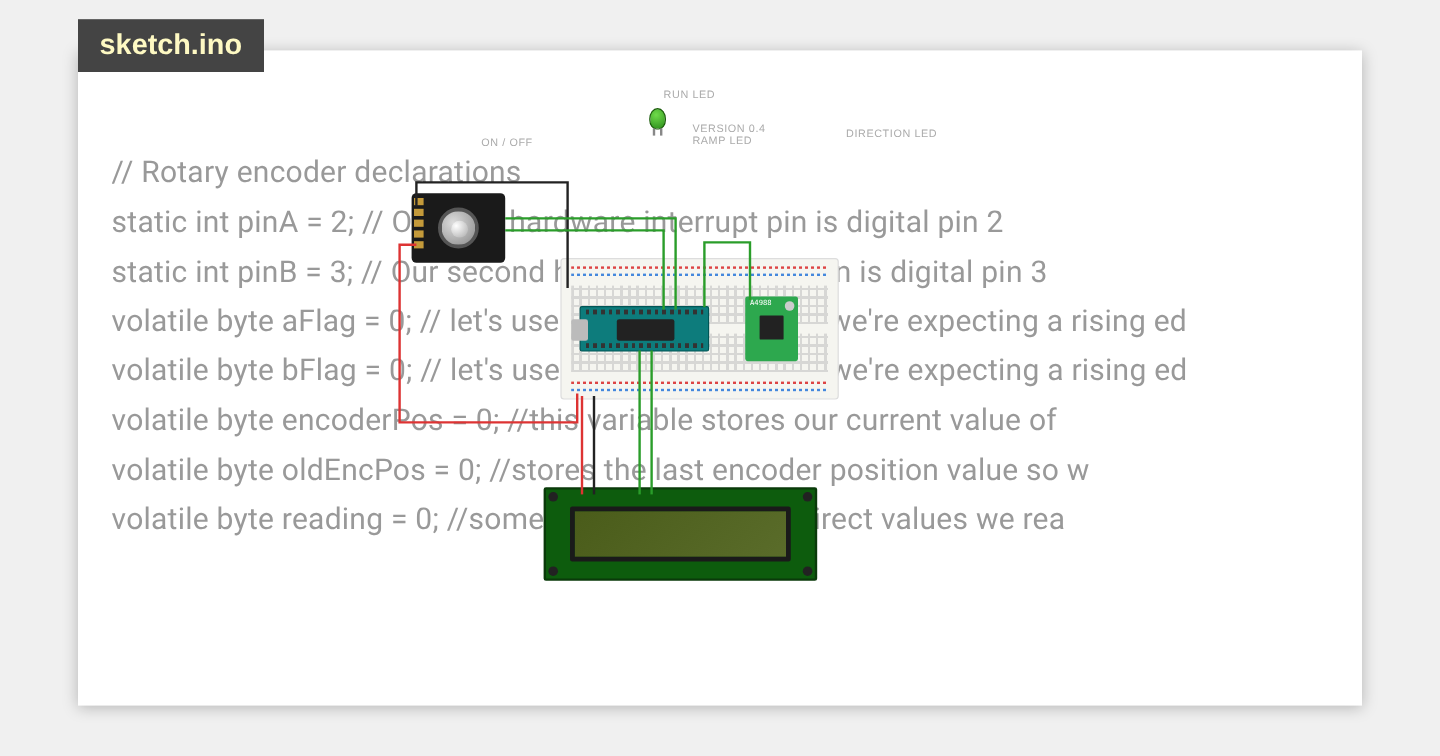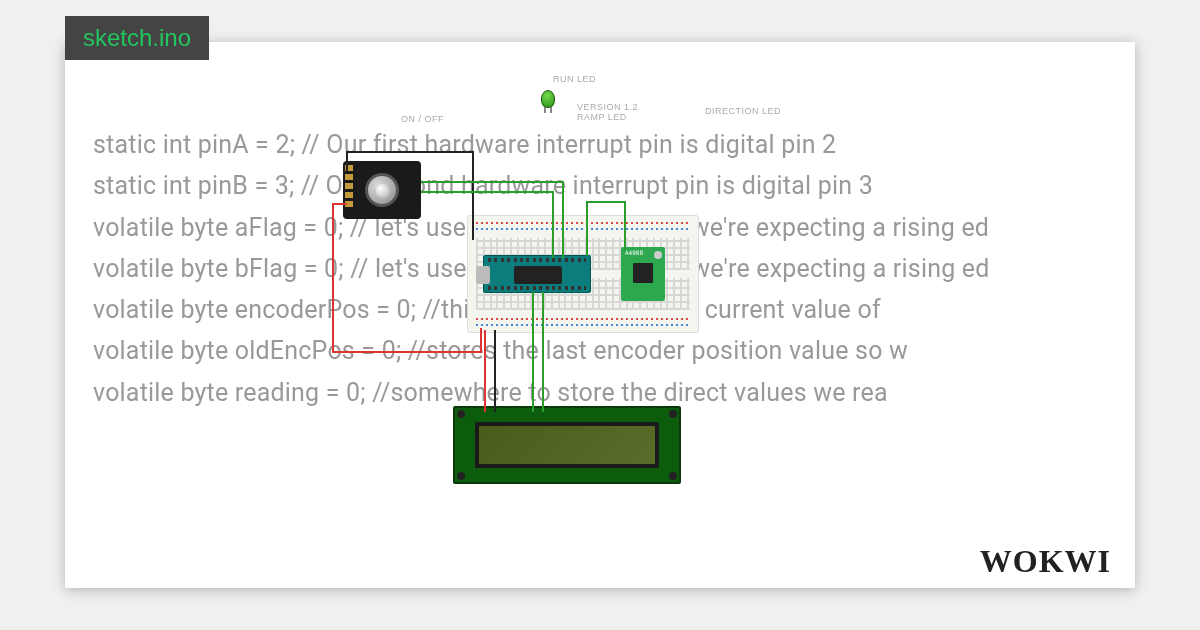--- a/index.html
+++ b/index.html
@@ -19,25 +19,25 @@
       bottom: 42px;
       background: #fff;
       box-shadow: 0 2px 12px rgba(0,0,0,0.25);
       overflow: hidden;
     }
     .tab {
       position: absolute;
       top: 16px;
       left: 65px;
       background: #444;
-      color: #22c55e;
+      color: #fef9c3;
       font-size: 24px;
       padding: 8px 18px;
       z-index: 10;
-      font-weight: 400;
+      font-weight: 700;
     }
     .code-area {
       position: absolute;
       top: 82px;
       left: 28px;
       right: 28px;
       bottom: 0;
       font-family: 'Roboto', 'Segoe UI', Arial, sans-serif;
       font-size: 25px;
       line-height: 1.65;
@@ -251,34 +251,35 @@
 </head>
 <body>
 
 <div class="tab">
   <span>sketch.ino</span>
 </div>
 
 <div class="card">
 
   <div class="code-area">
+    <span class="code-line">// Rotary encoder declarations</span>
     <span class="code-line">static int pinA = 2; // Our first hardware interrupt pin is digital pin 2</span>
     <span class="code-line">static int pinB = 3; // Our second hardware interrupt pin is digital pin 3</span>
     <span class="code-line">volatile byte aFlag = 0; // let's use this to signal when we're expecting a rising ed</span>
     <span class="code-line">volatile byte bFlag = 0; // let's use this to signal when we're expecting a rising ed</span>
     <span class="code-line">volatile byte encoderPos = 0; //this variable stores our current value of</span>
     <span class="code-line">volatile byte oldEncPos = 0; //stores the last encoder position value so w</span>
     <span class="code-line">volatile byte reading = 0; //somewhere to store the direct values we rea</span>
   </div>
 
   <div class="diagram-layer">
 
     <span class="label-txt" style="top:72px;left:336px">ON / OFF</span>
     <span class="label-txt" style="top:32px;left:488px">RUN LED</span>
-    <span class="label-txt" style="top:60px;left:512px">VERSION 1.2</span>
+    <span class="label-txt" style="top:60px;left:512px">VERSION 0.4</span>
     <span class="label-txt" style="top:70px;left:512px">RAMP LED</span>
     <span class="label-txt" style="top:64px;left:640px">DIRECTION LED</span>
 
     <div class="led" style="top:48px;left:476px"></div>
 
     <div class="encoder-module" style="top:119px;left:278px">
       <div class="encoder-pins">
         <div></div>
           <div></div>
           <div></div>
@@ -328,16 +329,13 @@
 
       <path d="M 420 288 L 420 370" stroke="#d33" stroke-width="2" fill="none"></path>
       <path d="M 430 288 L 430 370" stroke="#222" stroke-width="2" fill="none"></path>
 
       <path d="M 468 250 L 468 370" stroke="#2a9d2a" stroke-width="2" fill="none"></path>
       <path d="M 478 250 L 478 370" stroke="#2a9d2a" stroke-width="2" fill="none"></path>
     </svg>
 
   </div>
 
-  <div class="logo">
-    <span>WOKWI</span>
-  </div>
 </div>
 
 </body></html>

